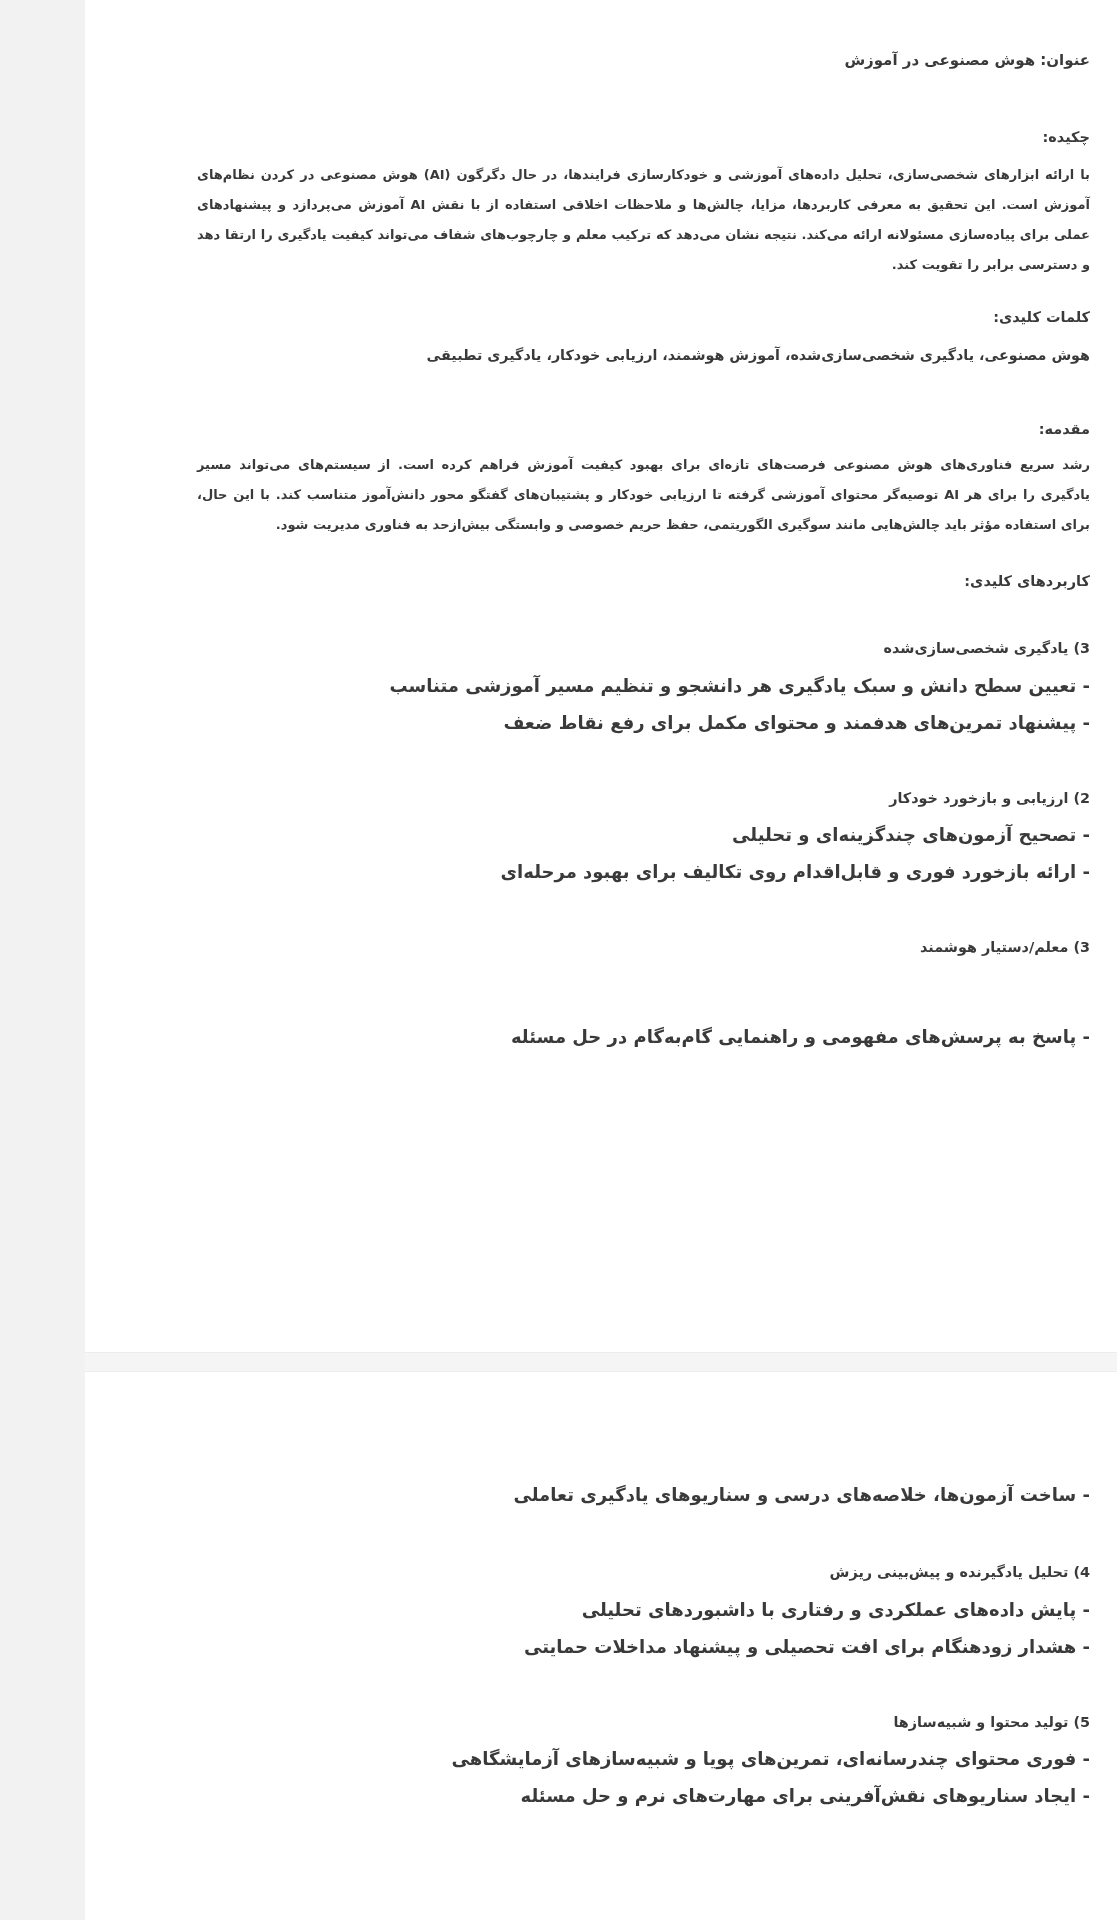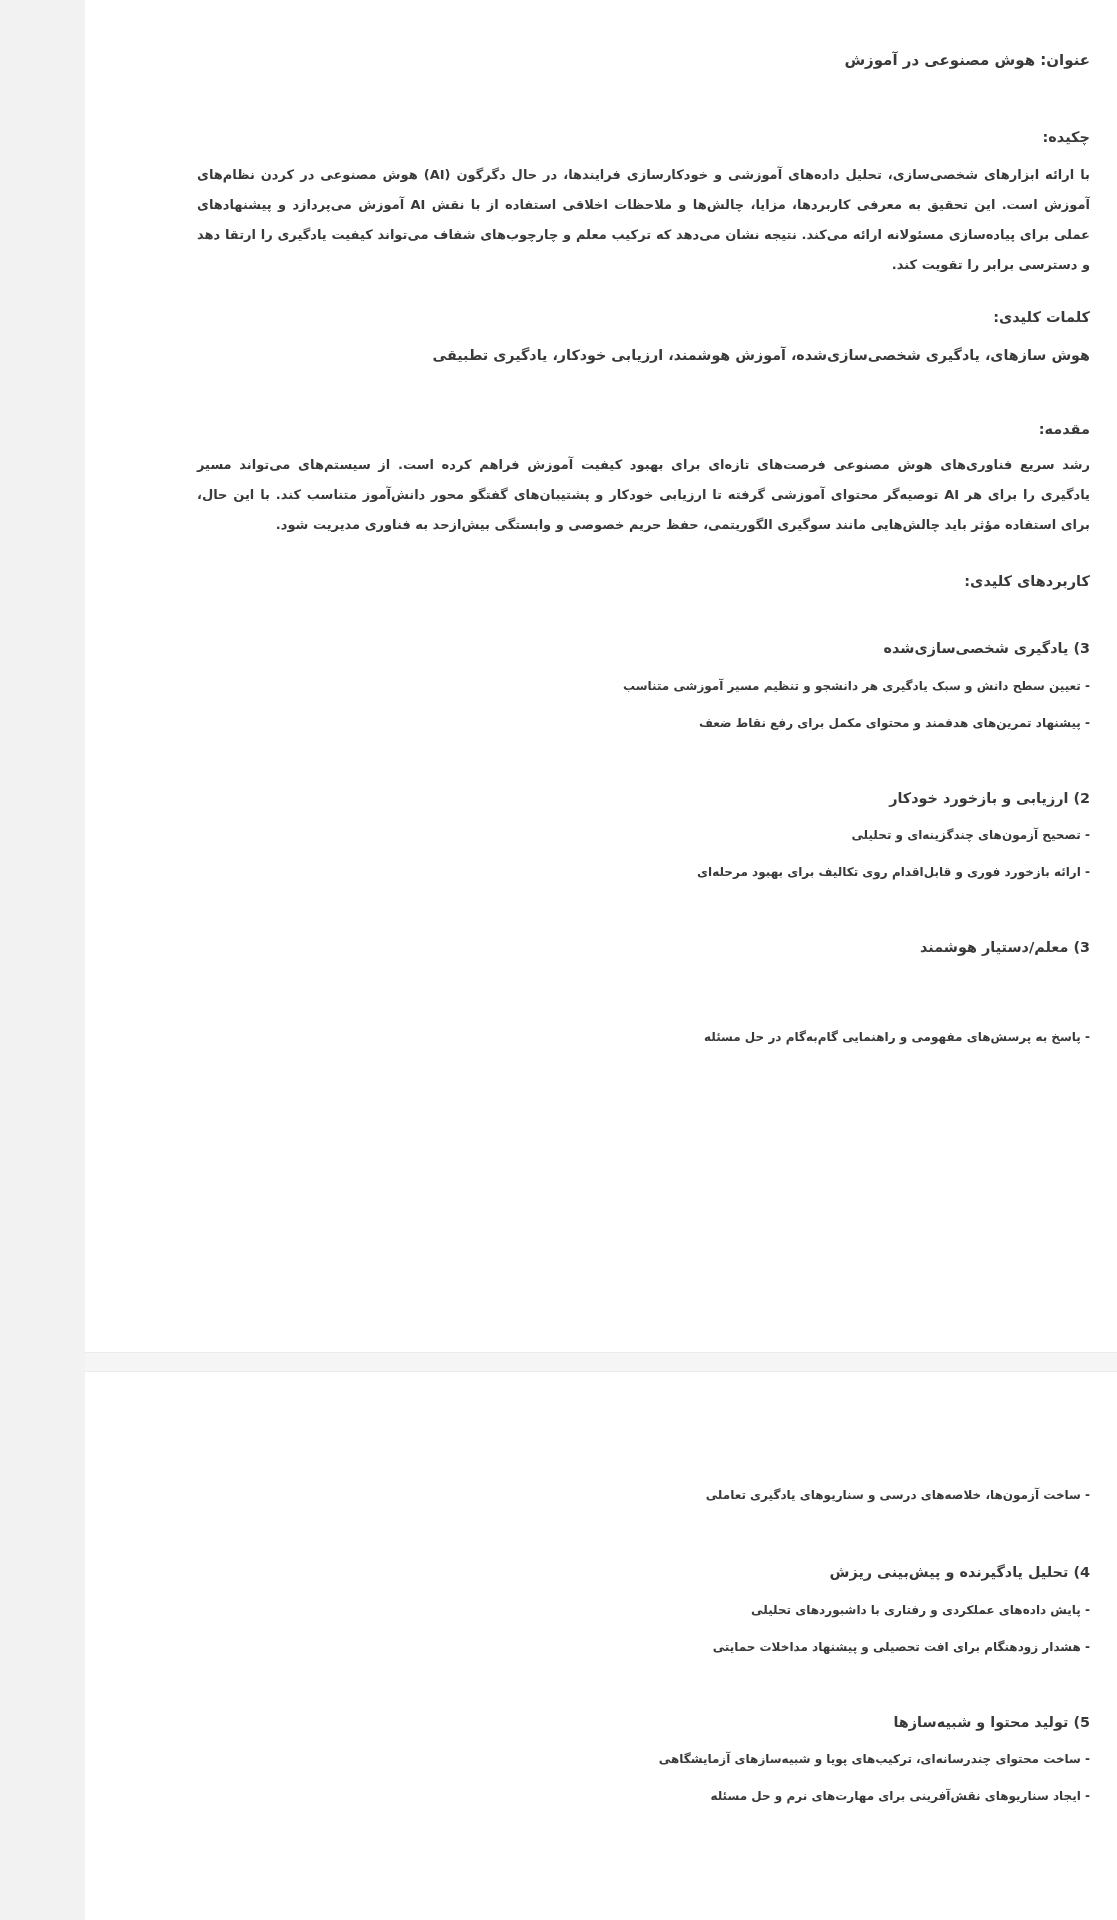--- a/index.html
+++ b/index.html
@@ -58,42 +58,42 @@
     letter-spacing: 0;
     position: absolute;
     right: 0;
     width: 100%;
   }
 
   .blk.title      { font-size: 15px; }
   .blk.heading    { font-size: 14.5px; }
   .blk.para       { font-size: 13px; line-height: 30px; text-align: justify; text-align-last: right; }
   .blk.item       { font-size: 14.4px; }
-  .blk.bullet     { font-size: 12px; }
+  .blk.bullet     { font-size: 18px; }
   .blk.keywords   { font-size: 14.3px; }
 
   
 </style>
 </head>
 <body>
 
 <div class="doc-viewer">
 
   <div class="page page-1">
     <div class="page-body">
 
       <div class="blk title" style="top:45px">عنوان: هوش مصنوعی در آموزش</div>
 
       <div class="blk heading" style="top:122px">چکیده:</div>
 
       <div class="blk para" style="top:160px">با ارائه ابزارهای شخصی‌سازی، تحلیل داده‌های آموزشی و خودکارسازی فرایندها، در حال دگرگون (AI) هوش مصنوعی در کردن نظام‌های آموزش است. این تحقیق به معرفی کاربردها، مزایا، چالش‌ها و ملاحظات اخلاقی استفاده از با نقش AI آموزش می‌پردازد و پیشنهادهای عملی برای پیاده‌سازی مسئولانه ارائه می‌کند. نتیجه نشان می‌دهد که ترکیب معلم و چارچوب‌های شفاف می‌تواند کیفیت یادگیری را ارتقا دهد و دسترسی برابر را تقویت کند.</div>
 
       <div class="blk heading" style="top:302px">کلمات کلیدی:</div>
 
-      <div class="blk keywords" style="top:340px">هوش سازهای، یادگیری شخصی‌سازی‌شده، آموزش هوشمند، ارزیابی خودکار، یادگیری تطبیقی</div>
+      <div class="blk keywords" style="top:340px">هوش مصنوعی، یادگیری شخصی‌سازی‌شده، آموزش هوشمند، ارزیابی خودکار، یادگیری تطبیقی</div>
 
       <div class="blk heading" style="top:414px">مقدمه:</div>
 
       <div class="blk para" style="top:450px">رشد سریع فناوری‌های هوش مصنوعی فرصت‌های تازه‌ای برای بهبود کیفیت آموزش فراهم کرده است. از سیستم‌های می‌تواند مسیر یادگیری را برای هر AI توصیه‌گر محتوای آموزشی گرفته تا ارزیابی خودکار و پشتیبان‌های گفتگو محور دانش‌آموز متناسب کند. با این حال، برای استفاده مؤثر باید چالش‌هایی مانند سوگیری الگوریتمی، حفظ حریم خصوصی و وابستگی بیش‌ازحد به فناوری مدیریت شود.</div>
 
       <div class="blk heading" style="top:566px">کاربردهای کلیدی:</div>
 
       <div class="blk item" style="top:633px">3) یادگیری شخصی‌سازی‌شده</div>
       <div class="blk bullet" style="top:671px">- تعیین سطح دانش و سبک یادگیری هر دانشجو و تنظیم مسیر آموزشی متناسب</div>
       <div class="blk bullet" style="top:708px">- پیشنهاد تمرین‌های هدفمند و محتوای مکمل برای رفع نقاط ضعف</div>
@@ -113,19 +113,19 @@
   <div class="page page-2">
     <div class="page-body">
 
       <div class="blk bullet" style="top:108px">- ساخت آزمون‌ها، خلاصه‌های درسی و سناریوهای یادگیری تعاملی</div>
 
       <div class="blk item" style="top:185px">4) تحلیل یادگیرنده و پیش‌بینی ریزش</div>
       <div class="blk bullet" style="top:223px">- پایش داده‌های عملکردی و رفتاری با داشبوردهای تحلیلی</div>
       <div class="blk bullet" style="top:260px">- هشدار زودهنگام برای افت تحصیلی و پیشنهاد مداخلات حمایتی</div>
 
       <div class="blk item" style="top:335px">5) تولید محتوا و شبیه‌سازها</div>
-      <div class="blk bullet" style="top:372px">- ساخت محتوای چندرسانه‌ای، ترکیب‌های پویا و شبیه‌سازهای آزمایشگاهی</div>
+      <div class="blk bullet" style="top:372px">- فوری محتوای چندرسانه‌ای، تمرین‌های پویا و شبیه‌سازهای آزمایشگاهی</div>
       <div class="blk bullet" style="top:409px">- ایجاد سناریوهای نقش‌آفرینی برای مهارت‌های نرم و حل مسئله</div>
 
     </div>
   </div>
 
 </div>
 
 </body></html>

